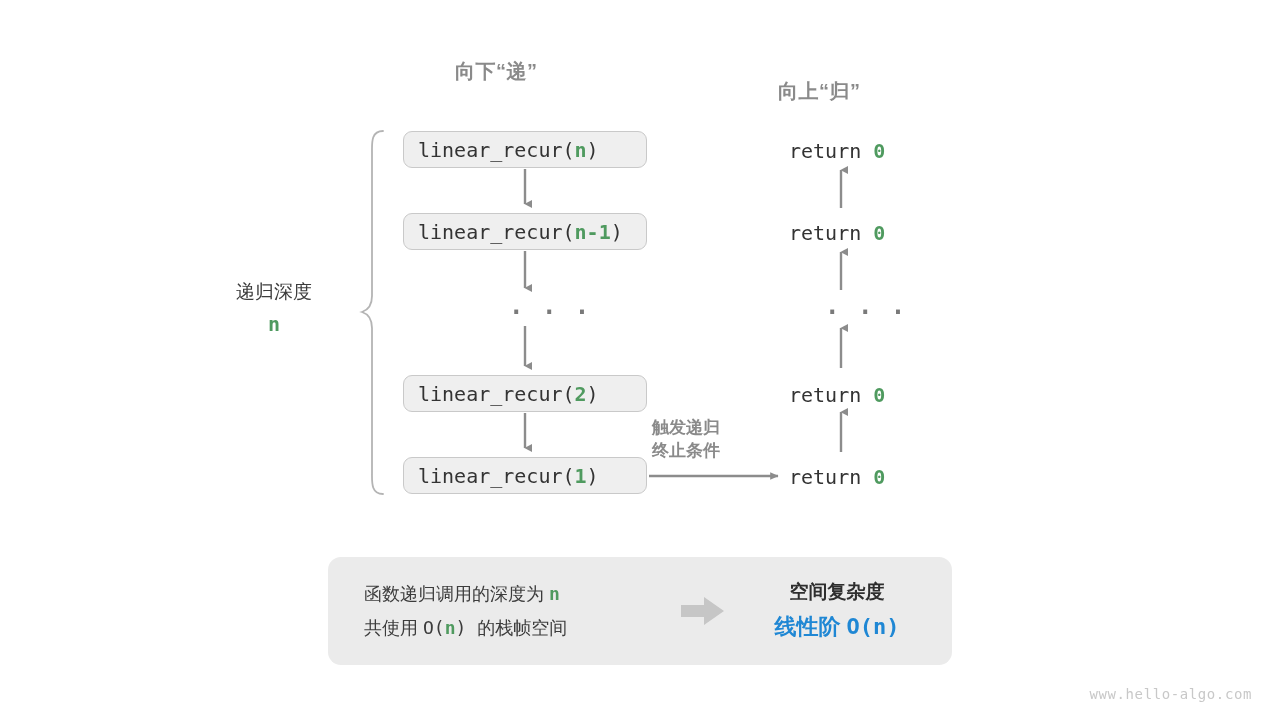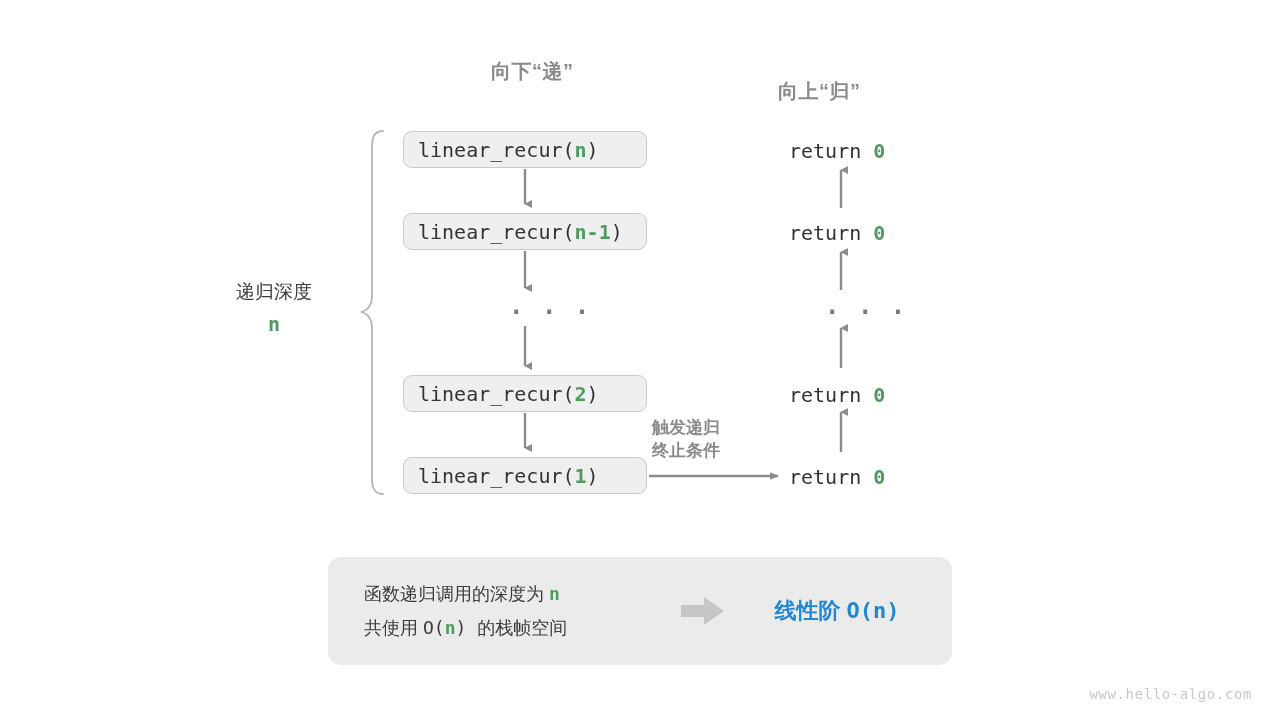--- a/index.html
+++ b/index.html
@@ -18,21 +18,21 @@
   
   .col-header {
     position: absolute;
     font-family: "Liberation Sans", sans-serif;
     font-size: 20px;
     font-weight: bold;
     color: #8a8a8a;
     white-space: nowrap;
     letter-spacing: 0.5px;
   }
-  #hdr-down { left: 455px; top: 58px; margin-left: 36px; }
+  #hdr-down { left: 455px; top: 58px; }
   #hdr-up   { left: 778px; top: 58px; margin-top: 20px; }
 
   
   .frame {
     position: absolute;
     background: #efefef;
     border: 1.5px solid #c9c9c9;
     border-radius: 9px;
     height: 37px;
     display: flex;
@@ -281,19 +281,20 @@
       <div><span>共使用 </span><span class="mono">O(</span><span class="g">n</span><span class="mono">) </span><span>的栈帧空间</span></div>
     </div>
 
     <div id="summary-arrow">
       <svg width="48" height="32" viewBox="0 0 48 32" xmlns="http://www.w3.org/2000/svg">
         <path d="M2,10 L25,10 L25,2 L45,16 L25,30 L25,22 L2,22 Z" fill="#c6c6c6"></path>
       </svg>
     </div>
 
     <div id="summary-right">
+      <span id="sum-title">空间复杂度</span>
       <span id="sum-value"><span>线性阶 </span><span class="mono">O(n)</span></span>
     </div>
   </div>
 
   <div id="watermark">www.hello-algo.com</div>
 
 </div>
 
 </body></html>

